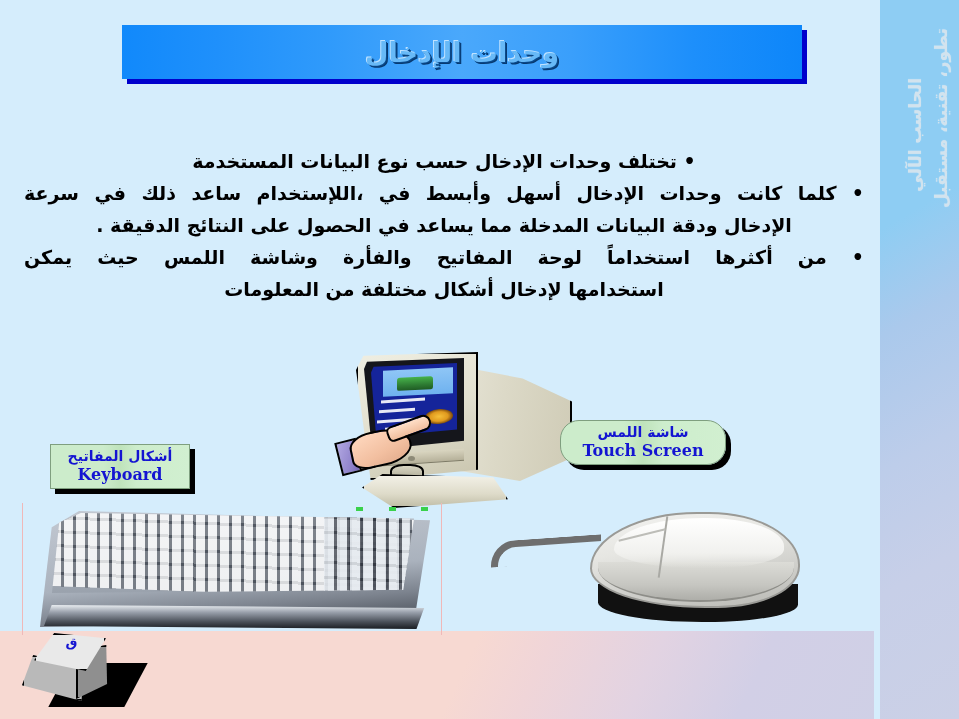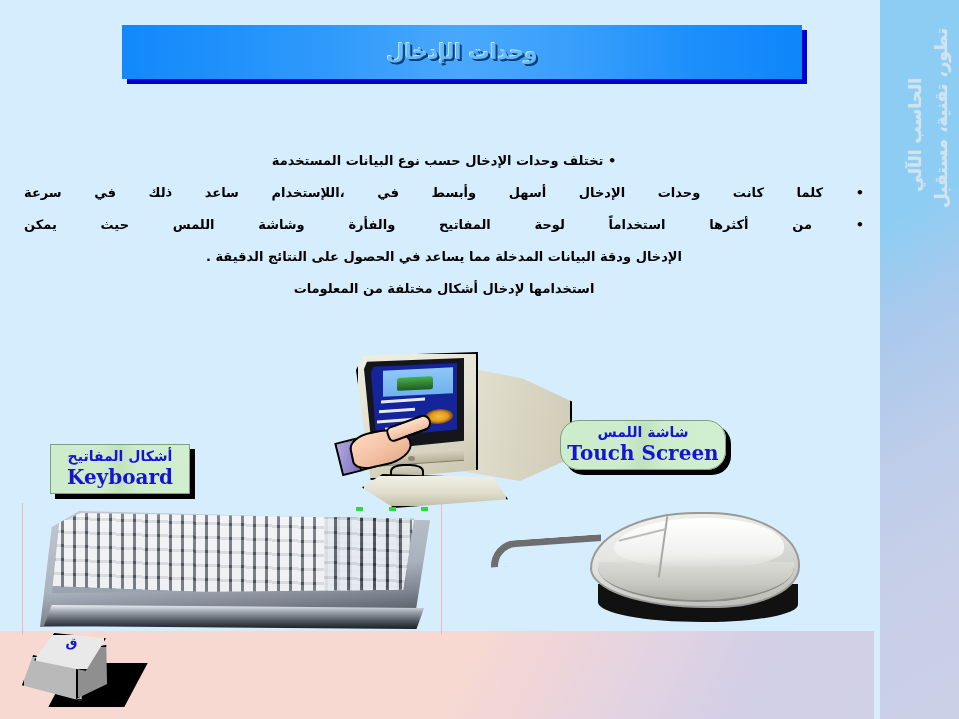--- a/index.html
+++ b/index.html
@@ -76,40 +76,40 @@
     left: 122px; top: 25px;
     width: 680px; height: 54px;
     background: linear-gradient(90deg,
       #1189fb 0%, #1f90fb 14%, #2f9afb 30%,
       #4aa8fb 50%, #3a9ffb 66%, #1d8ffb 84%, #0d86fa 100%);
     display: flex; align-items: center; justify-content: center;
   }
   .title-text {
     direction: rtl;
     font-family: "DejaVu Sans", sans-serif;
-    font-size: 21px;
+    font-size: 27px;
     font-weight: bold;
     color: #67b9f7;
     letter-spacing: 2px;
     text-shadow:
        1px 1px 0 #0a4a8c,
        2px 2px 0 #083a70,
        -1px -1px 0 #bfe2ff;
   }
 
   
   .body-text {
     position: absolute;
     left: 24px; top: 146px;
     width: 840px;
     direction: rtl;
     text-align: right;
     color: #000000;
     font-family: "DejaVu Sans", sans-serif;
-    font-size: 13px;
+    font-size: 19px;
     font-weight: bold;
     line-height: 30px;
   }
   .body-text p { margin: 0 0 2px 0; }
   .bullet-line { display: block; }
   .line-center  { text-align: center; }
   .line-justify { text-align: justify; text-align-last: justify; }
 
   
   .caption {
@@ -127,21 +127,21 @@
     display: block;
     direction: rtl;
     color: #1414d2;
     font-size: 14px;
     font-weight: bold;
     font-family: "DejaVu Sans", sans-serif;
   }
   .caption .en {
     display: block;
     color: #1414d2;
-    font-size: 20px;
+    font-size: 16px;
     font-weight: bold;
     font-family: "DejaVu Serif", serif;
     margin-top: 2px;
   }
   #cap-keyboard { left: 50px;  top: 444px; width: 140px; }
   #cap-touch    { left: 560px; top: 420px; width: 166px; border-radius: 19px; }
   #cap-mouse    { left: 640px; top: 619px; width: 100px; }
 
   
   .kb-wrap {
@@ -400,22 +400,22 @@
   </div>
 
   <div class="title-shadow"></div>
   <div class="title-bar">
     <span class="title-text">وحدات الإدخال</span>
   </div>
 
   <div class="body-text">
     <p class="bullet-line line-center">• تختلف وحدات الإدخال  حسب نوع البيانات المستخدمة</p>
     <p class="bullet-line line-justify">• كلما كانت وحدات الإدخال أسهل وأبسط في ،اللإستخدام ساعد ذلك في سرعة</p>
+    <p class="bullet-line line-center">الإدخال ودقة البيانات المدخلة مما يساعد في الحصول على النتائج الدقيقة .</p>
     <p class="bullet-line line-justify">• من أكثرها استخداماً لوحة المفاتيح والفأرة وشاشة اللمس حيث يمكن</p>
-    <p class="bullet-line line-center">الإدخال ودقة البيانات المدخلة مما يساعد في الحصول على النتائج الدقيقة .</p>
     <p class="bullet-line line-center">استخدامها لإدخال أشكال مختلفة من المعلومات</p>
   </div>
 
   <div class="mon">
     <div class="mon-side"></div>
     <div class="mon-case"></div>
     <div class="mon-bezel"></div>
     <div class="mon-screen">
       <div class="scr-banner"></div>
       <div class="scr-food"></div>

